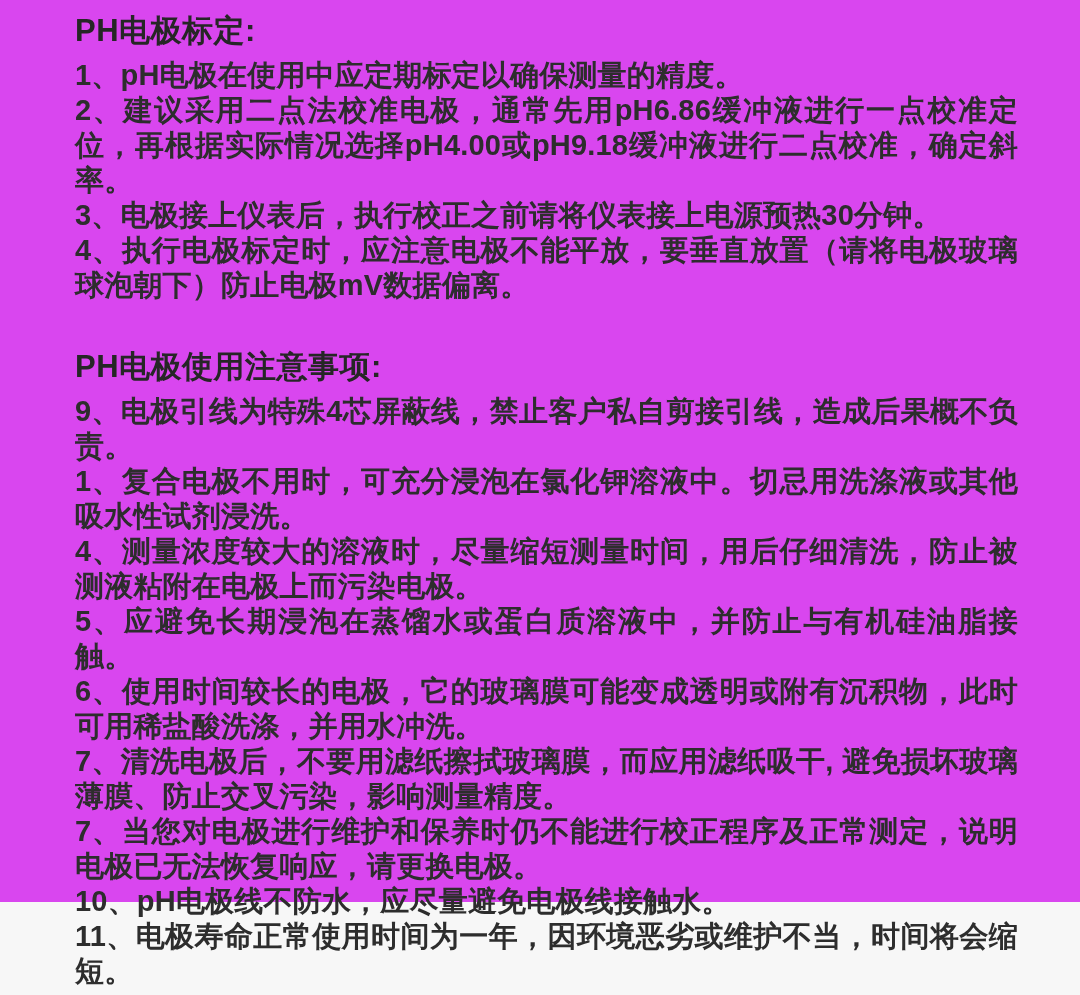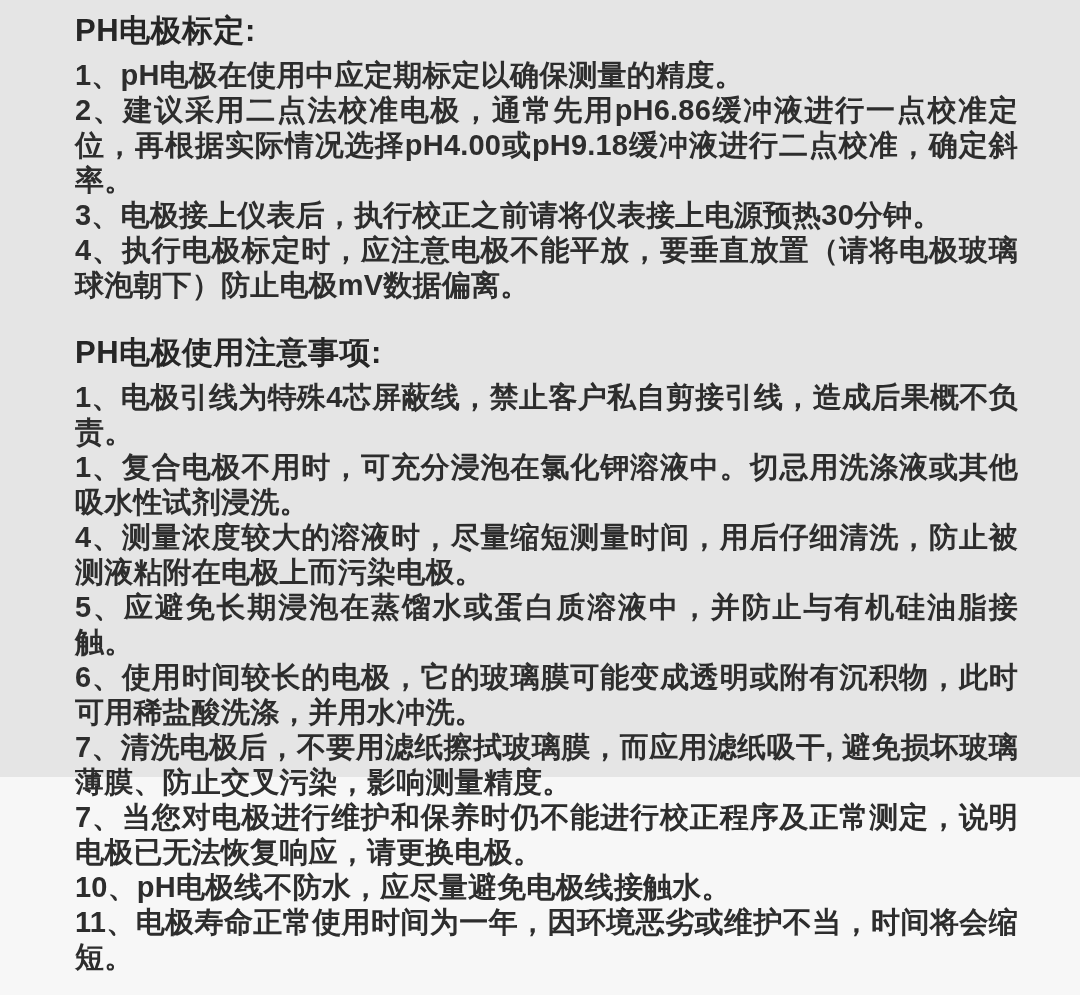--- a/index.html
+++ b/index.html
@@ -11,26 +11,26 @@
     width: 1080px;
     height: 995px;
     overflow: hidden;
     font-family: "Liberation Sans", "DejaVu Sans", sans-serif;
     color: #2d2d2d;
     -webkit-font-smoothing: antialiased;
   }
   .page {
     box-sizing: border-box;
     width: 1080px;
-    height: 777px;
+    height: 902px;
     padding: 11px 62px 0 75px;
-    background: #e5e5e5;
+    background: #d946ef;
   }
   .section { margin: 0; }
-  .section + .section { margin-top: 30px; }
+  .section + .section { margin-top: 44px; }
   .sec-title {
     margin: 0 0 7px 0;
     font-size: 31px;
     line-height: 40px;
     font-weight: 700;
     color: #262626;
     letter-spacing: 0.5px;
   }
   .sec-list {
     list-style: none;
@@ -60,21 +60,21 @@
       <li>1、pH电极在使用中应定期标定以确保测量的精度。</li>
       <li>2、建议采用二点法校准电极，通常先用pH6.86缓冲液进行一点校准定位，再根据实际情况选择pH4.00或pH9.18缓冲液进行二点校准，确定斜率。</li>
       <li>3、电极接上仪表后，执行校正之前请将仪表接上电源预热30分钟。</li>
       <li>4、执行电极标定时，应注意电极不能平放，要垂直放置（请将电极玻璃球泡朝下）防止电极mV数据偏离。</li>
     </ul>
   </div>
 
   <div class="section">
     <h2 class="sec-title">PH电极使用注意事项:</h2>
     <ul class="sec-list">
-      <li>1、电极引线为特殊4芯屏蔽线，禁止客户私自剪接引线，造成后果概不负责。</li>
+      <li>9、电极引线为特殊4芯屏蔽线，禁止客户私自剪接引线，造成后果概不负责。</li>
       <li>1、复合电极不用时，可充分浸泡在氯化钾溶液中。切忌用洗涤液或其他吸水性试剂浸洗。</li>
       <li>4、测量浓度较大的溶液时，尽量缩短测量时间，用后仔细清洗，防止被测液粘附在电极上而污染电极。</li>
       <li>5、应避免长期浸泡在蒸馏水或蛋白质溶液中，并防止与有机硅油脂接触。</li>
       <li>6、使用时间较长的电极，它的玻璃膜可能变成透明或附有沉积物，此时可用稀盐酸洗涤，并用水冲洗。</li>
       <li>7、清洗电极后，不要用滤纸擦拭玻璃膜，而应用滤纸吸干, 避免损坏玻璃薄膜、防止交叉污染，影响测量精度。</li>
       <li>7、当您对电极进行维护和保养时仍不能进行校正程序及正常测定，说明电极已无法恢复响应，请更换电极。</li>
       <li>10、pH电极线不防水，应尽量避免电极线接触水。</li>
       <li>11、电极寿命正常使用时间为一年，因环境恶劣或维护不当，时间将会缩短。</li>
     </ul>
   </div>

